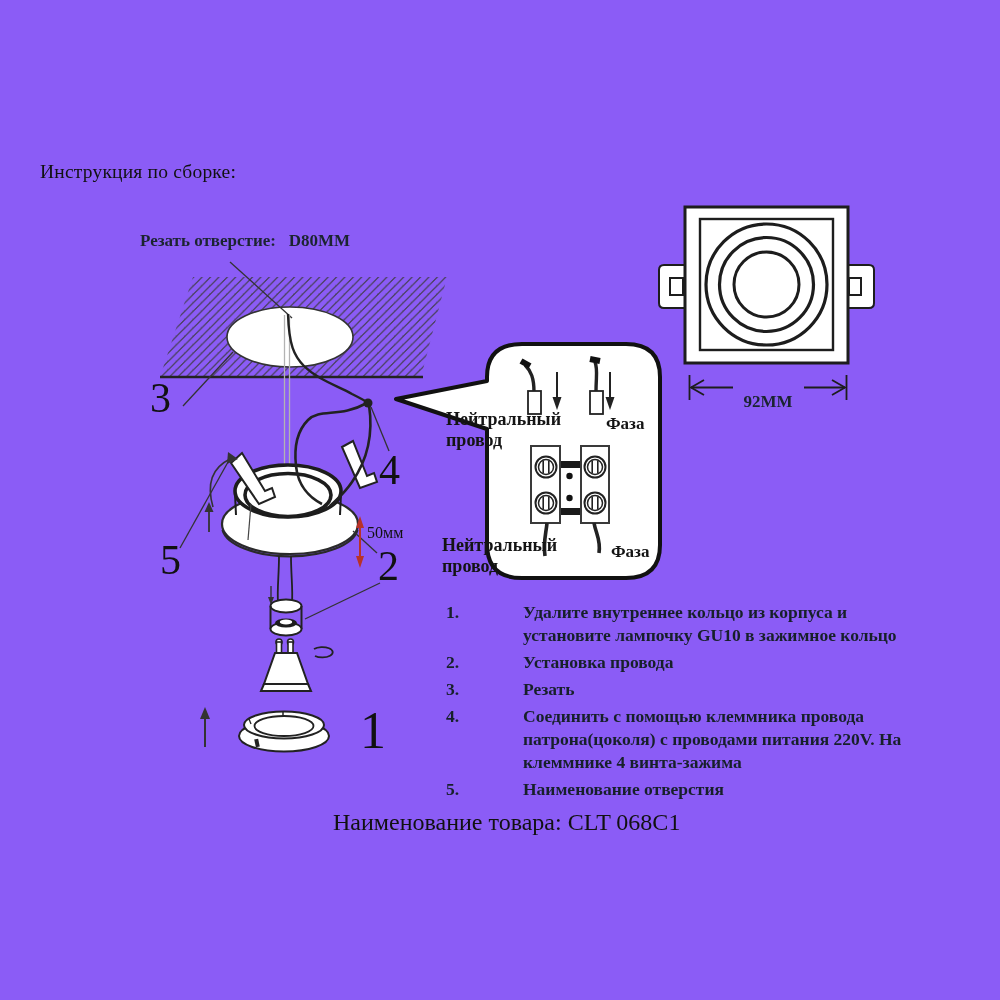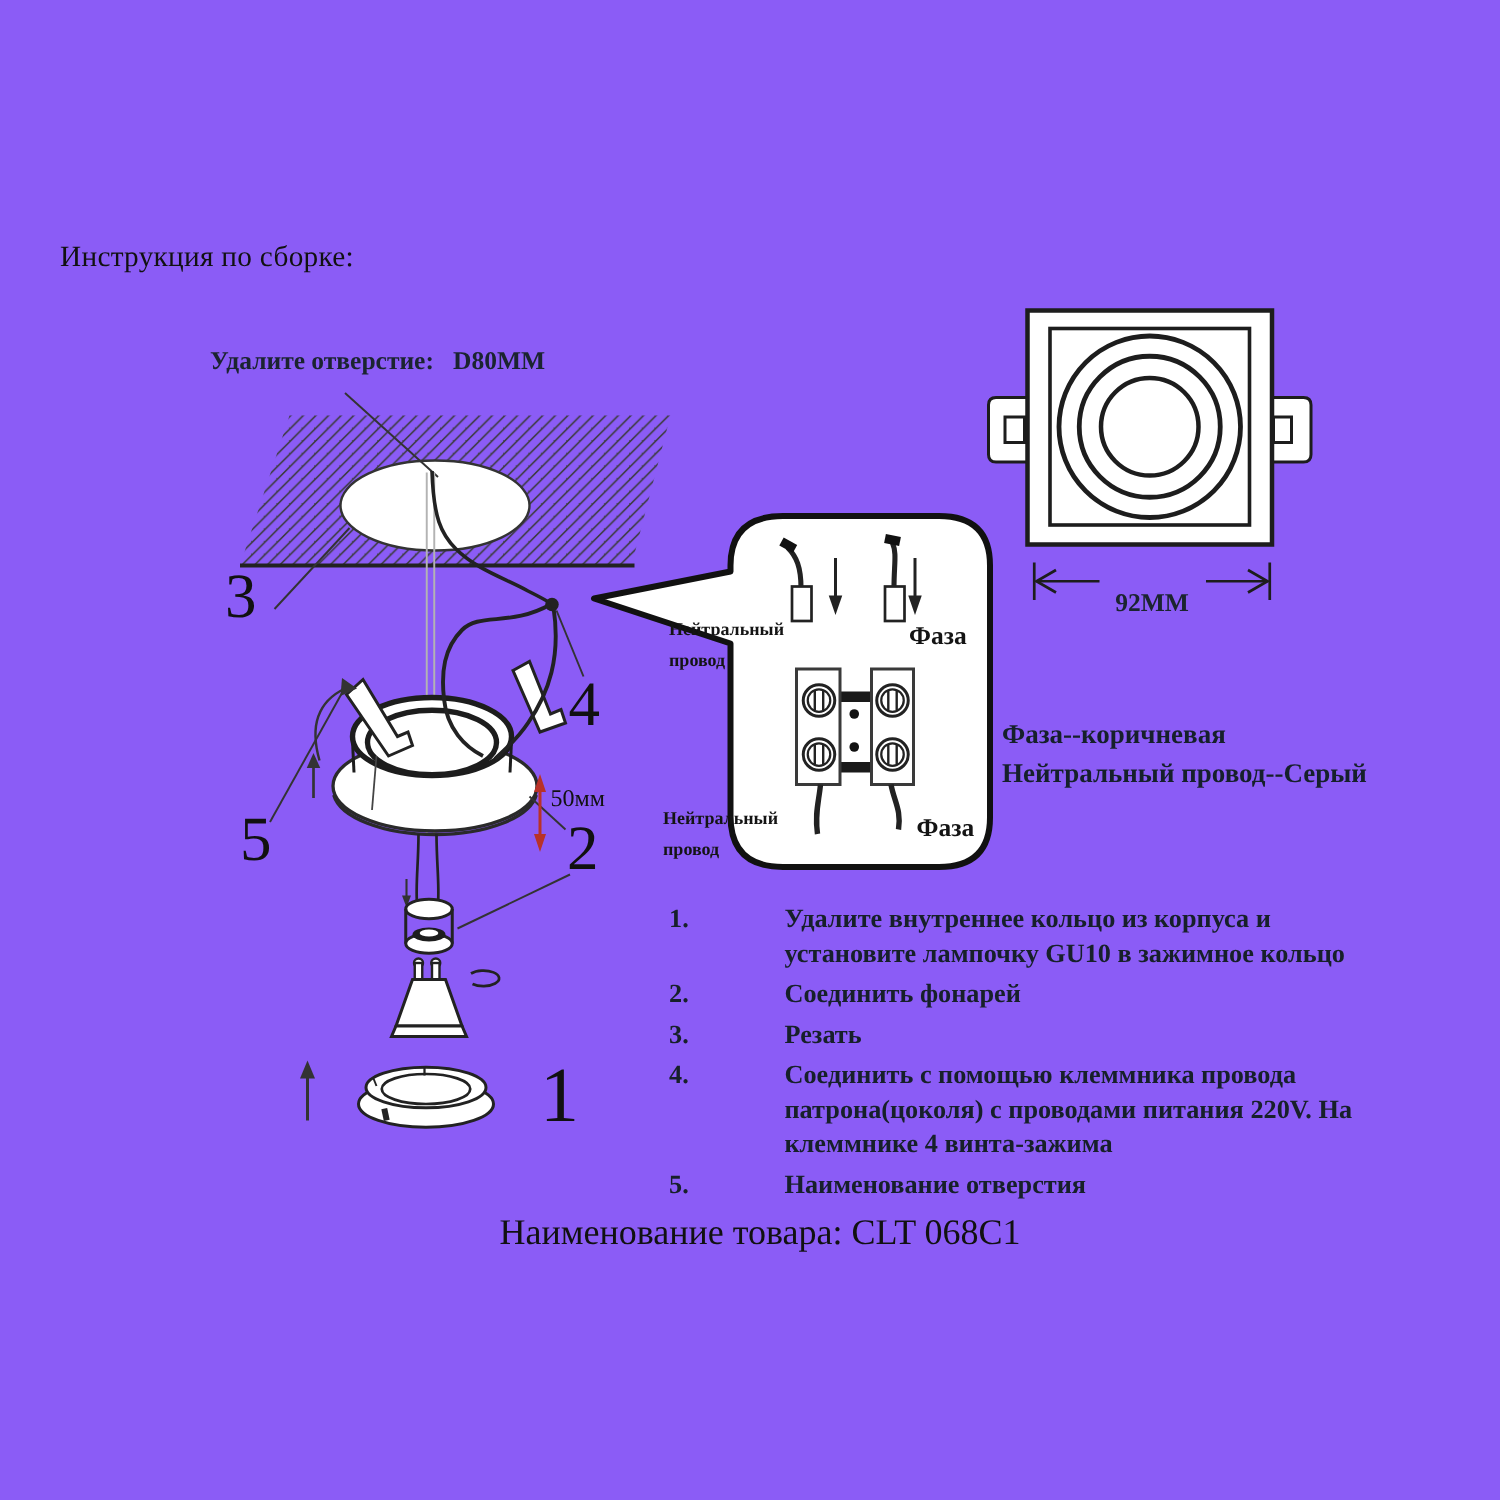--- a/index.html
+++ b/index.html
@@ -9,21 +9,21 @@
   .t{position:absolute;line-height:1.2;}
   .title{left:40px;top:160px;font-size:19.5px;letter-spacing:.2px;color:#111;}
   .cut-label{left:140px;top:231px;font-size:17px;font-weight:600;color:#1b2430;white-space:pre;}
   .pnum{font-size:42px;font-weight:400;color:#111;line-height:1;}
   .n3{left:150px;top:377px;}
   .n4{left:379px;top:449px;}
   .n5{left:160px;top:539px;}
   .n2{left:378px;top:545px;}
   .n1{left:360px;top:705px;font-size:52px;}
   .depth{left:367px;top:523px;font-size:16px;color:#111;text-align:right;}
-  .co-lbl{font-size:12px;font-weight:600;color:#141414;}
+  .co-lbl{font-size:18px;font-weight:600;color:#141414;}
   .co-nt{left:446px;top:409px;width:104px;line-height:21px;}
   .co-ft{left:606px;top:414px;font-size:17px;}
   .co-nb{left:442px;top:535px;width:112px;line-height:21px;}
   .co-fb{left:611px;top:542px;font-size:17px;}
   .dim{left:726px;top:376px;width:84px;text-align:center;font-size:17px;font-weight:600;color:#1b2430;margin-top:16px;}
   .wnote{left:668px;top:477px;font-size:18px;font-weight:600;color:#16202b;line-height:25.5px;white-space:pre;}
   .steps{position:absolute;left:446px;top:601px;width:486px;margin:0;padding:0;list-style:none;
          font-size:17.5px;font-weight:600;color:#17202a;}
   .steps li{display:flex;margin:0 0 4px 0;line-height:23px;}
   .steps .sn{flex:0 0 41px;}
@@ -207,48 +207,46 @@
       <line x1="689.5" y1="375" x2="689.5" y2="400" stroke="#1d1d1d" stroke-width="1.8"></line>
       <line x1="846.5" y1="375" x2="846.5" y2="400" stroke="#1d1d1d" stroke-width="1.8"></line>
       <line x1="691" y1="387.5" x2="733" y2="387.5" stroke="#1d1d1d" stroke-width="1.8"></line>
       <line x1="804" y1="387.5" x2="845" y2="387.5" stroke="#1d1d1d" stroke-width="1.8"></line>
       <path d="M 704,380 L 691,387.5 L 704,395" fill="none" stroke="#1d1d1d" stroke-width="1.8"></path>
       <path d="M 832,380 L 845,387.5 L 832,395" fill="none" stroke="#1d1d1d" stroke-width="1.8"></path>
     </g>
   </svg>
 
   <div class="t title">Инструкция по сборке:</div>
-  <div class="t cut-label">Удалите отверстие:   D80MM</div>
+  <div class="t cut-label">Резать отверстие:   D80MM</div>
 
   <div class="t pnum n3">3</div>
   <div class="t pnum n4">4</div>
   <div class="t pnum n5">5</div>
   <div class="t pnum n2">2</div>
   <div class="t pnum n1">1</div>
 
   <div class="t depth">50мм</div>
 
   <div class="t co-lbl co-nt">Нейтральный провод</div>
   <div class="t co-lbl co-ft">Фаза</div>
   <div class="t co-lbl co-nb">Нейтральный провод</div>
   <div class="t co-lbl co-fb">Фаза</div>
 
   <div class="t dim">92MM</div>
 
-  <div class="t wnote"><span>Фаза--коричневая</span>
-<span>Нейтральный провод--Серый</span></div>
 
   <ol class="steps">
     <li>
         <span class="sn">1.</span>
         <span class="st">Удалите внутреннее кольцо из корпуса и установите лампочку GU10 в зажимное кольцо</span>
       </li>
     <li>
         <span class="sn">2.</span>
-        <span class="st">Соединить фонарей</span>
+        <span class="st">Установка провода</span>
       </li>
     <li>
         <span class="sn">3.</span>
         <span class="st">Резать</span>
       </li>
     <li>
         <span class="sn">4.</span>
         <span class="st">Соединить с помощью клеммника провода патрона(цоколя) с проводами питания 220V. На клеммнике 4 винта-зажима</span>
       </li>
     <li>

